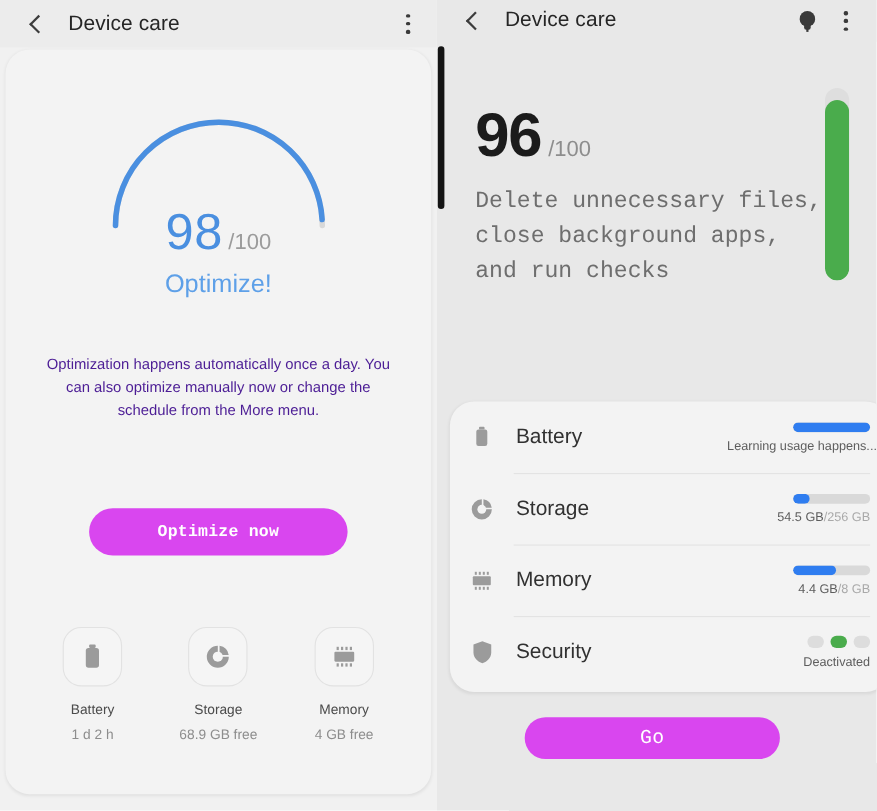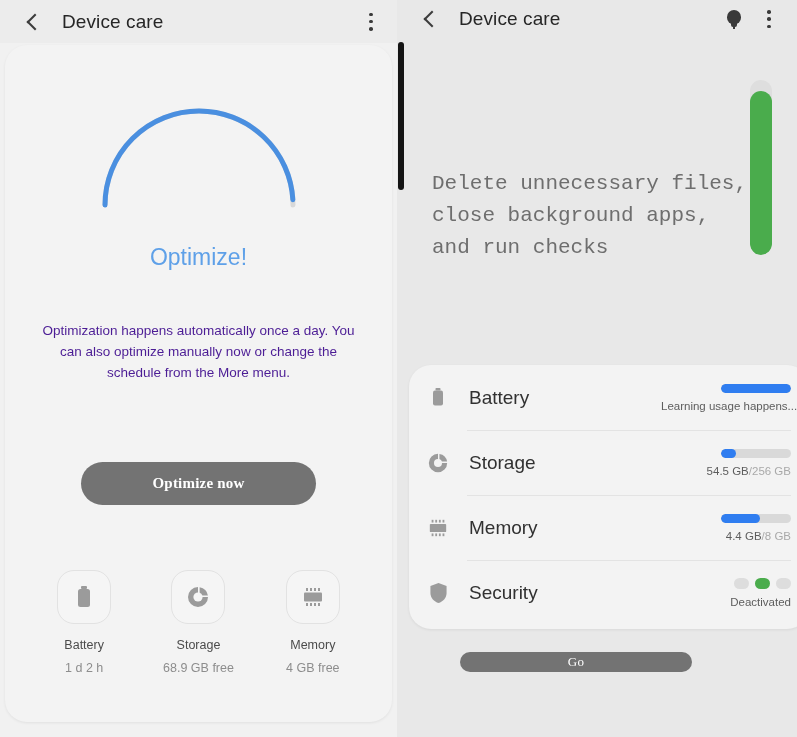--- a/index.html
+++ b/index.html
@@ -166,24 +166,24 @@
     text-align: center;
     font-size: 13.5px;
     line-height: 21px;
     color: #4c1d95;
   }
 
   .btn-pill {
     position: absolute;
     border: none;
     border-radius: 30px;
-    background: #737373;
+    background: #d946ef;
     color: #ffffff;
     cursor: pointer;
-    font-family: Liberation Serif, serif;
+    font-family: Liberation Mono, monospace;
   }
   .btn-optimize {
     left: 76px;
     top: 417px;
     width: 235px;
     height: 43px;
     font-size: 15px;
     font-weight: bold;
     letter-spacing: 0.2px;
   }
@@ -369,25 +369,25 @@
   }
   .dots i {
     width: 15px; height: 11px;
     border-radius: 6px;
     background: #dddddd;
     display: block;
   }
   .dots i.on { background: #4aac4c; }
 
   .btn-go {
-    left: 63px;
+    left: 80px;
     top: 652px;
     width: 232px;
-    height: 20px;
-    font-size: 13px;
+    height: 38px;
+    font-size: 18px;
     letter-spacing: 0.3px;
   }
   .panel-right .btn-go { position: absolute; }
 
   svg { display: block; }
 </style>
 </head>
 <body>
 
 <div id="root">
@@ -405,20 +405,23 @@
       </div>
     </div>
 
     <div class="card-left">
 
       <div class="gauge-wrap">
         <svg class="gauge-svg" width="200" height="110" viewBox="0 0 200 110">
           <path d="M 6 104 A 94 94 0 0 1 194 104" fill="none" stroke="#d8d8d8" stroke-width="5" stroke-linecap="round"></path>
           <path id="gauge-arc" d="M 6 104 A 94 94 0 0 1 194 104" fill="none" stroke="#4a8fe0" stroke-width="5" stroke-linecap="round" stroke-dasharray="295.28631591796875" stroke-dashoffset="5.90572631835938"></path>
         </svg>
+        <div class="gauge-score">
+          <span class="num">98</span><span class="den">/100</span>
+        </div>
         <div class="gauge-label">Optimize!</div>
       </div>
 
       <div class="desc-left">Optimization happens automatically once a day. You can also optimize manually now or change the schedule from the More menu.</div>
 
       <button class="btn-pill btn-optimize">Optimize now</button>
 
       <div class="quick-row">
 
         <div class="quick-item">
@@ -479,20 +482,23 @@
       </div>
       <div class="kebab-icon">
         <i></i>
           <i></i>
           <i></i>
       </div>
     </div>
 
     <div class="side-indicator"></div>
 
+    <div class="score-block">
+      <span class="big">96</span><span class="den">/100</span>
+    </div>
 
     <div class="score-desc">Delete unnecessary files, close background apps, and run checks</div>
 
     <div class="green-bar">
       <div class="fill" id="green-fill" style="height: 94%; background: rgb(74, 172, 76);"></div>
     </div>
 
     <div class="card-right">
 
       <div class="list-row">

